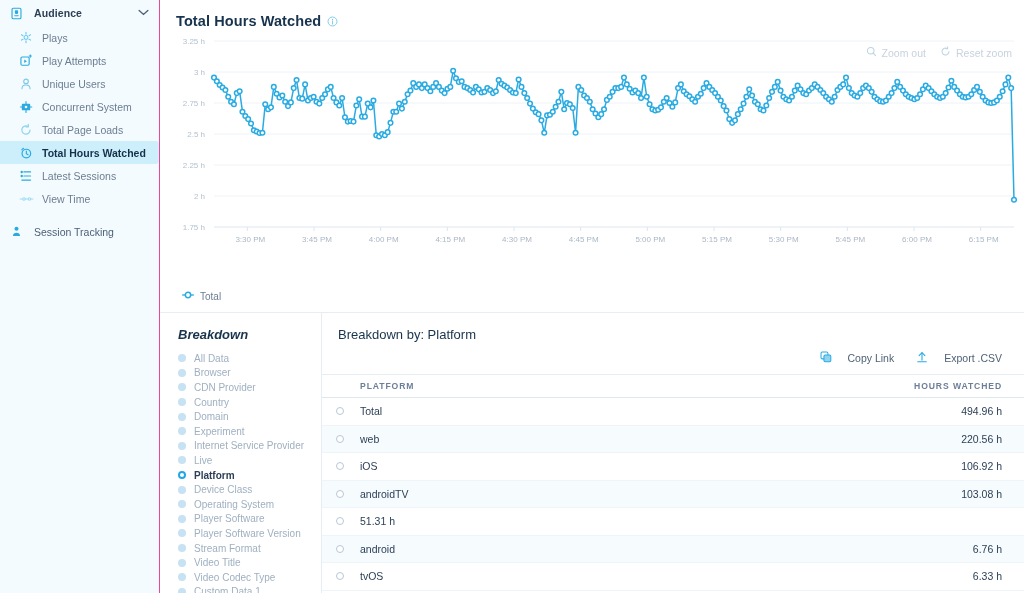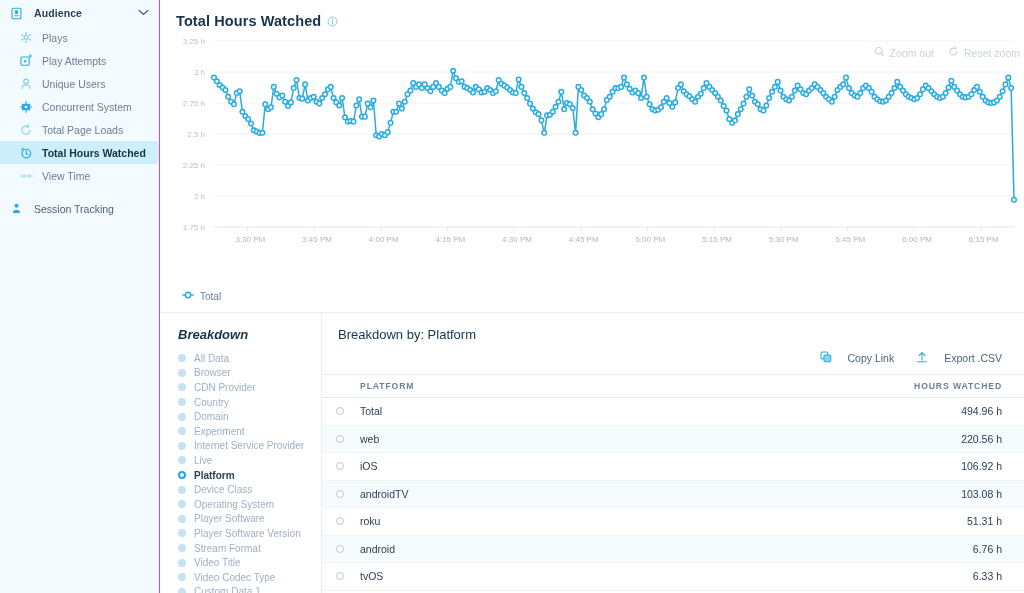--- a/index.html
+++ b/index.html
@@ -45,21 +45,21 @@
 
   
   #main { flex: 1; height: 593px; background: #fff; display: flex; flex-direction: column; }
 
   
   #chart-card { height: 313px; position: relative; padding: 0; border-bottom: 1px solid #e6eef3; }
   #chart-title-row { display: flex; align-items: center; padding: 13px 0 0 16px; }
   #chart-title { font-size: 14.5px; font-weight: bold; color: #17334d; letter-spacing: .1px;}
   .info-ico { margin-left: 6px; display: flex; align-items: center; }
   #zoom-controls {
-    position: absolute; right: 4px; top: 46px;
+    position: absolute; right: 12px; top: 46px;
     display: flex; align-items: center; gap: 14px;
     font-size: 10.5px; color: #c7d3de;
   }
   #zoom-controls .zc { display: flex; align-items: center; gap: 5px; cursor: default; }
 
   #plot-wrap { position: relative; width: 100%; height: 230px; }
   #plot-svg { position: absolute; left: 0; top: 0; }
 
   #legend { position: absolute; left: 22px; bottom: 10px; display: flex; align-items: center; gap: 6px;
             font-size: 10px; color: #6c7d92;}
@@ -199,20 +199,34 @@
       <span class="nico">
         <svg width="14" height="14" viewBox="0 0 16 16">
           <circle cx="8.4" cy="8.6" r="4.9" fill="none" stroke="#29abe2" stroke-width="1.4"></circle>
           <path d="M8.4 5.8v3l2 1.2" fill="none" stroke="#29abe2" stroke-width="1.3" stroke-linecap="round"></path>
           <path d="M3.2 4.4a6 6 0 0 1 2-1.8" fill="none" stroke="#29abe2" stroke-width="1.3" stroke-linecap="round"></path>
         </svg>
       </span>
       <span>Total Hours Watched</span>
     </div>
 
+    <div class="nav-item">
+      <span class="nico">
+        <svg width="14" height="14" viewBox="0 0 16 16">
+          <g stroke="#29abe2" stroke-width="1.4" stroke-linecap="round">
+            <path d="M5.6 3.4h7.6"></path>
+              <path d="M5.6 8h7.6"></path>
+              <path d="M3.2 12.6h10"></path>
+          </g>
+          <circle cx="3.1" cy="3.4" r="1.4" fill="#29abe2"></circle>
+          <circle cx="3.1" cy="8" r="1.4" fill="#29abe2"></circle>
+        </svg>
+      </span>
+      <span>Latest Sessions</span>
+    </div>
 
     <div class="nav-item">
       <span class="nico">
         <svg width="15" height="14" viewBox="0 0 18 16">
           <path d="M1.4 8h2.2M7.6 8h2.8M14.4 8h2.2" stroke="#9ddbf2" stroke-width="1.3" stroke-linecap="round"></path>
           <circle cx="6" cy="8" r="1.5" fill="none" stroke="#9ddbf2" stroke-width="1.3"></circle>
           <circle cx="12.6" cy="8" r="1.5" fill="none" stroke="#9ddbf2" stroke-width="1.3"></circle>
         </svg>
       </span>
       <span>View Time</span>
@@ -736,21 +750,20 @@
                 <div class="c1">
                   <span class="radio"></span>
                 </div>
                 <div class="c2">androidTV</div>
                 <div class="c3">103.08 h</div>
               </div>
               <div class="trow">
                 <div class="c1">
                   <span class="radio"></span>
                 </div>
-                <div class="c2">roku</div>
                 <div class="c3">51.31 h</div>
               </div>
               <div class="trow">
                 <div class="c1">
                   <span class="radio"></span>
                 </div>
                 <div class="c2">android</div>
                 <div class="c3">6.76 h</div>
               </div>
               <div class="trow">

